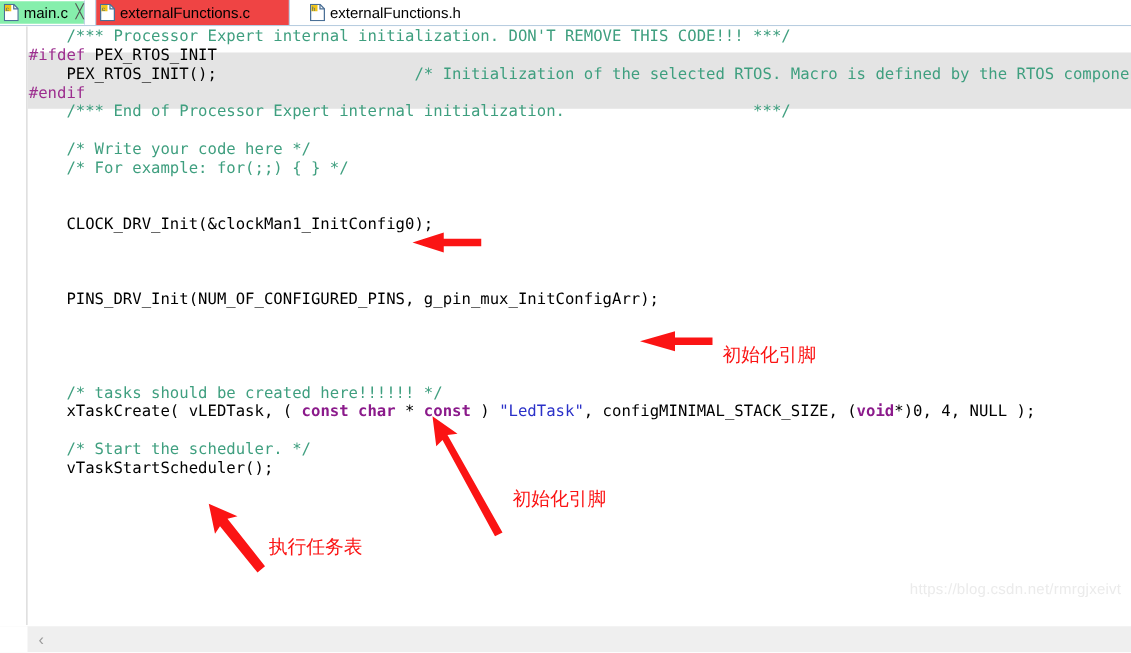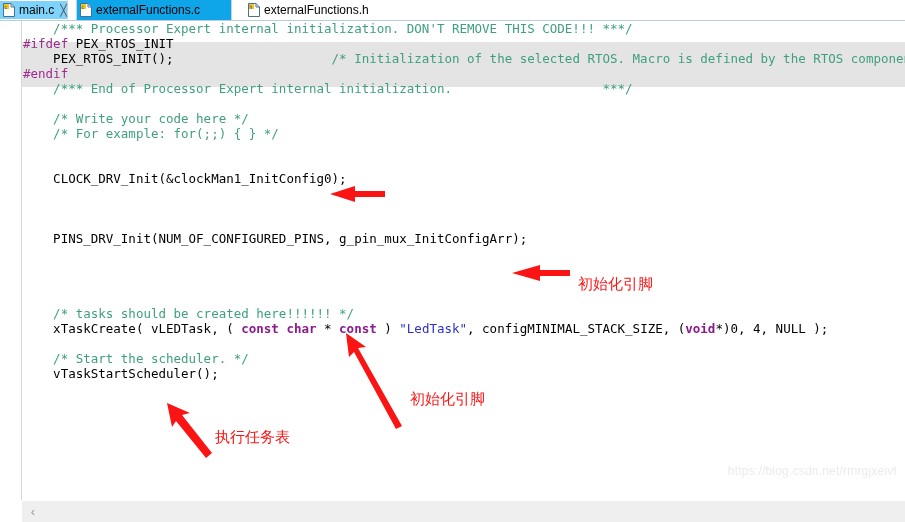--- a/index.html
+++ b/index.html
@@ -34,32 +34,32 @@
     height: 20px;
     display: flex;
     align-items: center;
     padding: 0 6px 0 3px;
     font-size: 12px;
     color: #000000;
     white-space: nowrap;
     box-sizing: border-box;
   }
   .tab.active {
-    background: #7dd3fc;
+    background: #86efac;
     border: 1px solid #c3d4e4;
     border-bottom: 1px solid #ffffff;
     border-top: 1px solid #ffffff;
     border-left: none;
     left: 0;
     width: 68px;
   }
   .tab.t2 {
     left: 76px;
     width: 156px;
-    background: #0ea5e9;
+    background: #ef4444;
     border-left: 1px solid #c0d3e6;
     border-right: 1px solid #c0d3e6;
     text-align: right;
   }
   .tab.t3 {
     left: 245px;
     width: 175px;
     background: #ffffff;
   }
   .tab-icon {

